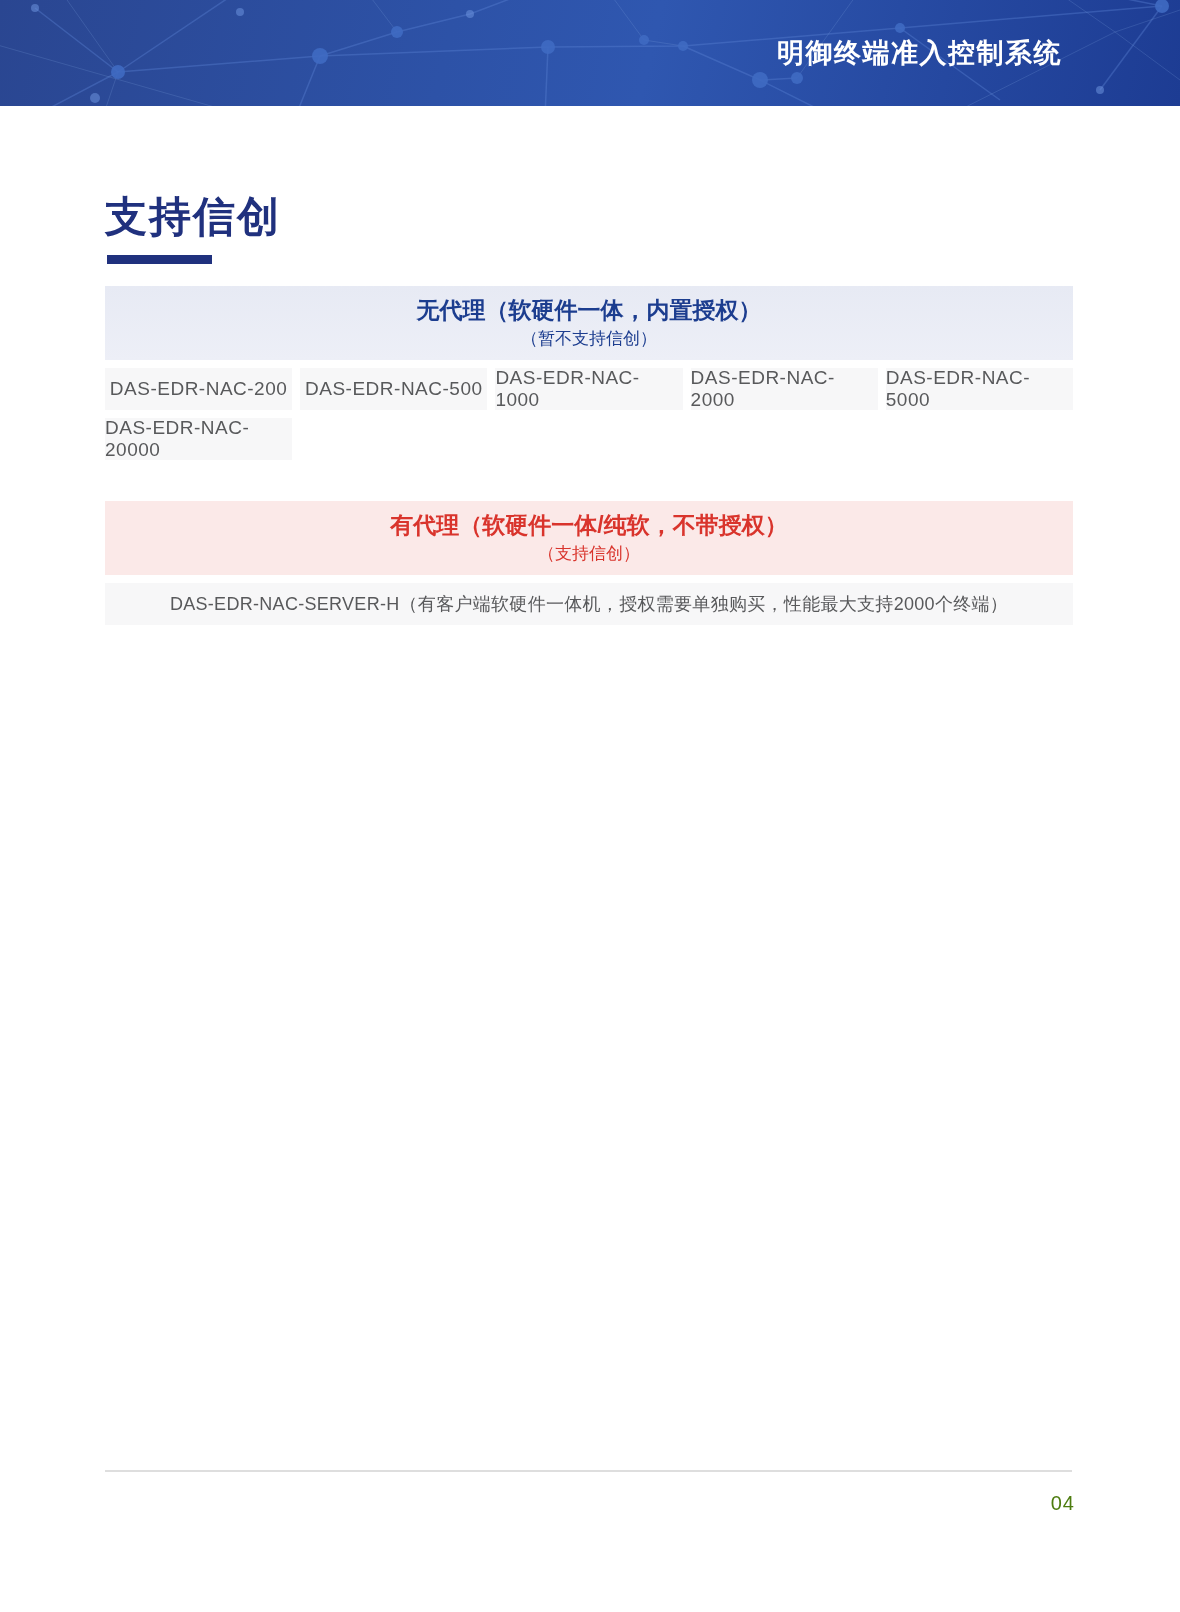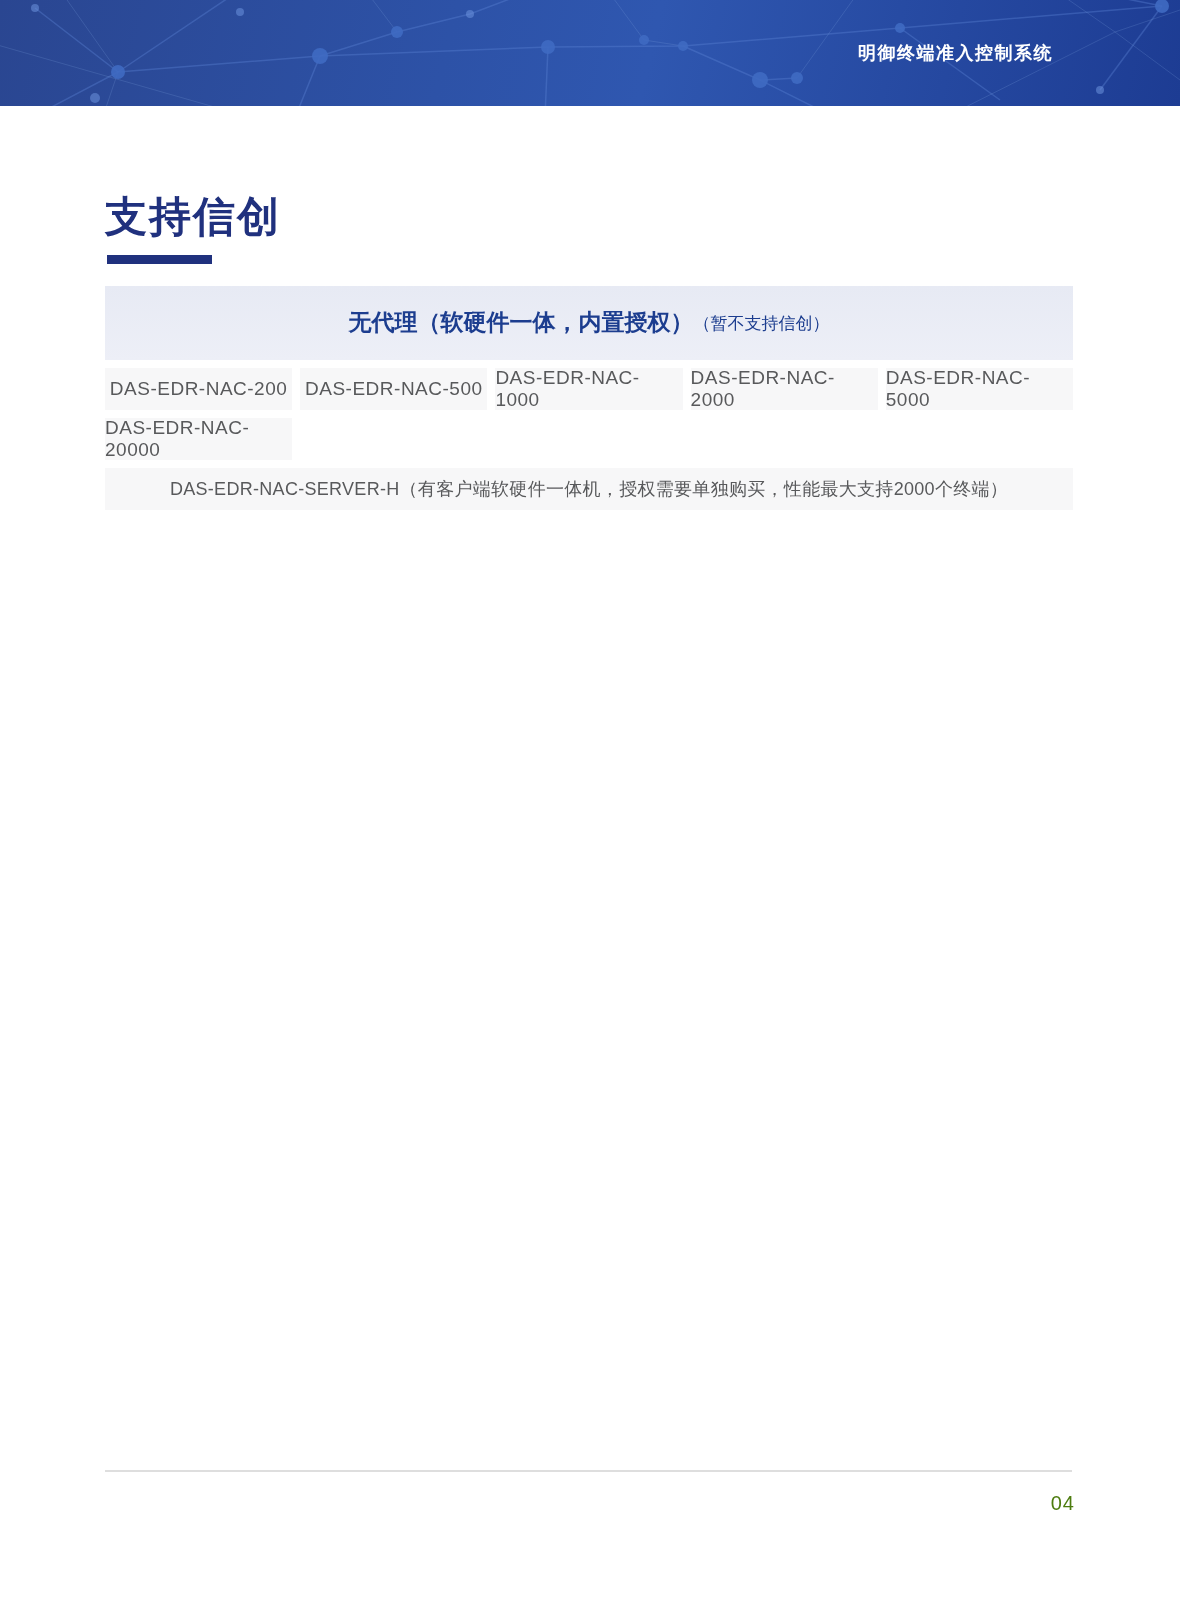--- a/index.html
+++ b/index.html
@@ -24,24 +24,24 @@
   }
   .banner svg.plexus {
     position: absolute;
     left: 0; top: 0;
     width: 100%; height: 100%;
     display: block;
   }
   .banner-title {
     position: absolute;
     top: 50%;
-    right: 127px;
+    right: 118px;
     transform: translateY(-50%);
     color: #ffffff;
-    font-size: 18px;
+    font-size: 27px;
     font-weight: 700;
     letter-spacing: 1.5px;
     white-space: nowrap;
   }
 
   
   .content {
     position: relative;
     margin-left: 105px;
     width: 968px;
@@ -61,21 +61,21 @@
     width: 105px;
     height: 9px;
     background: #20317e;
   }
 
   
   .section-head {
     margin-top: 22px;
     height: 74px;
     display: flex;
-    flex-direction: row;
+    flex-direction: column;
     align-items: center;
     justify-content: center;
     text-align: center;
   }
   .section-head.blue { background: linear-gradient(180deg, #e7eaf4 0%, #edeff7 100%); }
   .section-head.red  { background: #fbe9e8; }
   .section-head .sec-title { font-size: 23px; font-weight: 700; line-height: 1.3; }
   .section-head .sec-sub   { font-size: 17px; font-weight: 400; margin-top: 3px; line-height: 1.3; }
   .section-head.blue .sec-title, .section-head.blue .sec-sub { color: #1c3d8f; }
   .section-head.red  .sec-title, .section-head.red  .sec-sub { color: #d9342c; }
@@ -199,20 +199,24 @@
 
     <div class="model-grid">
       <div class="model-cell">DAS-EDR-NAC-200</div>
       <div class="model-cell">DAS-EDR-NAC-500</div>
       <div class="model-cell">DAS-EDR-NAC-1000</div>
       <div class="model-cell">DAS-EDR-NAC-2000</div>
       <div class="model-cell">DAS-EDR-NAC-5000</div>
       <div class="model-cell">DAS-EDR-NAC-20000</div>
     </div>
 
+    <div class="section-head red">
+      <div class="sec-title">有代理（软硬件一体/纯软，不带授权）</div>
+      <div class="sec-sub">（支持信创）</div>
+    </div>
 
     <div class="wide-row">DAS-EDR-NAC-SERVER-H（有客户端软硬件一体机，授权需要单独购买，性能最大支持2000个终端）</div>
 
   </div>
 
   <div class="footer-line"></div>
   <div class="page-number">04</div>
 
 </div>
 

